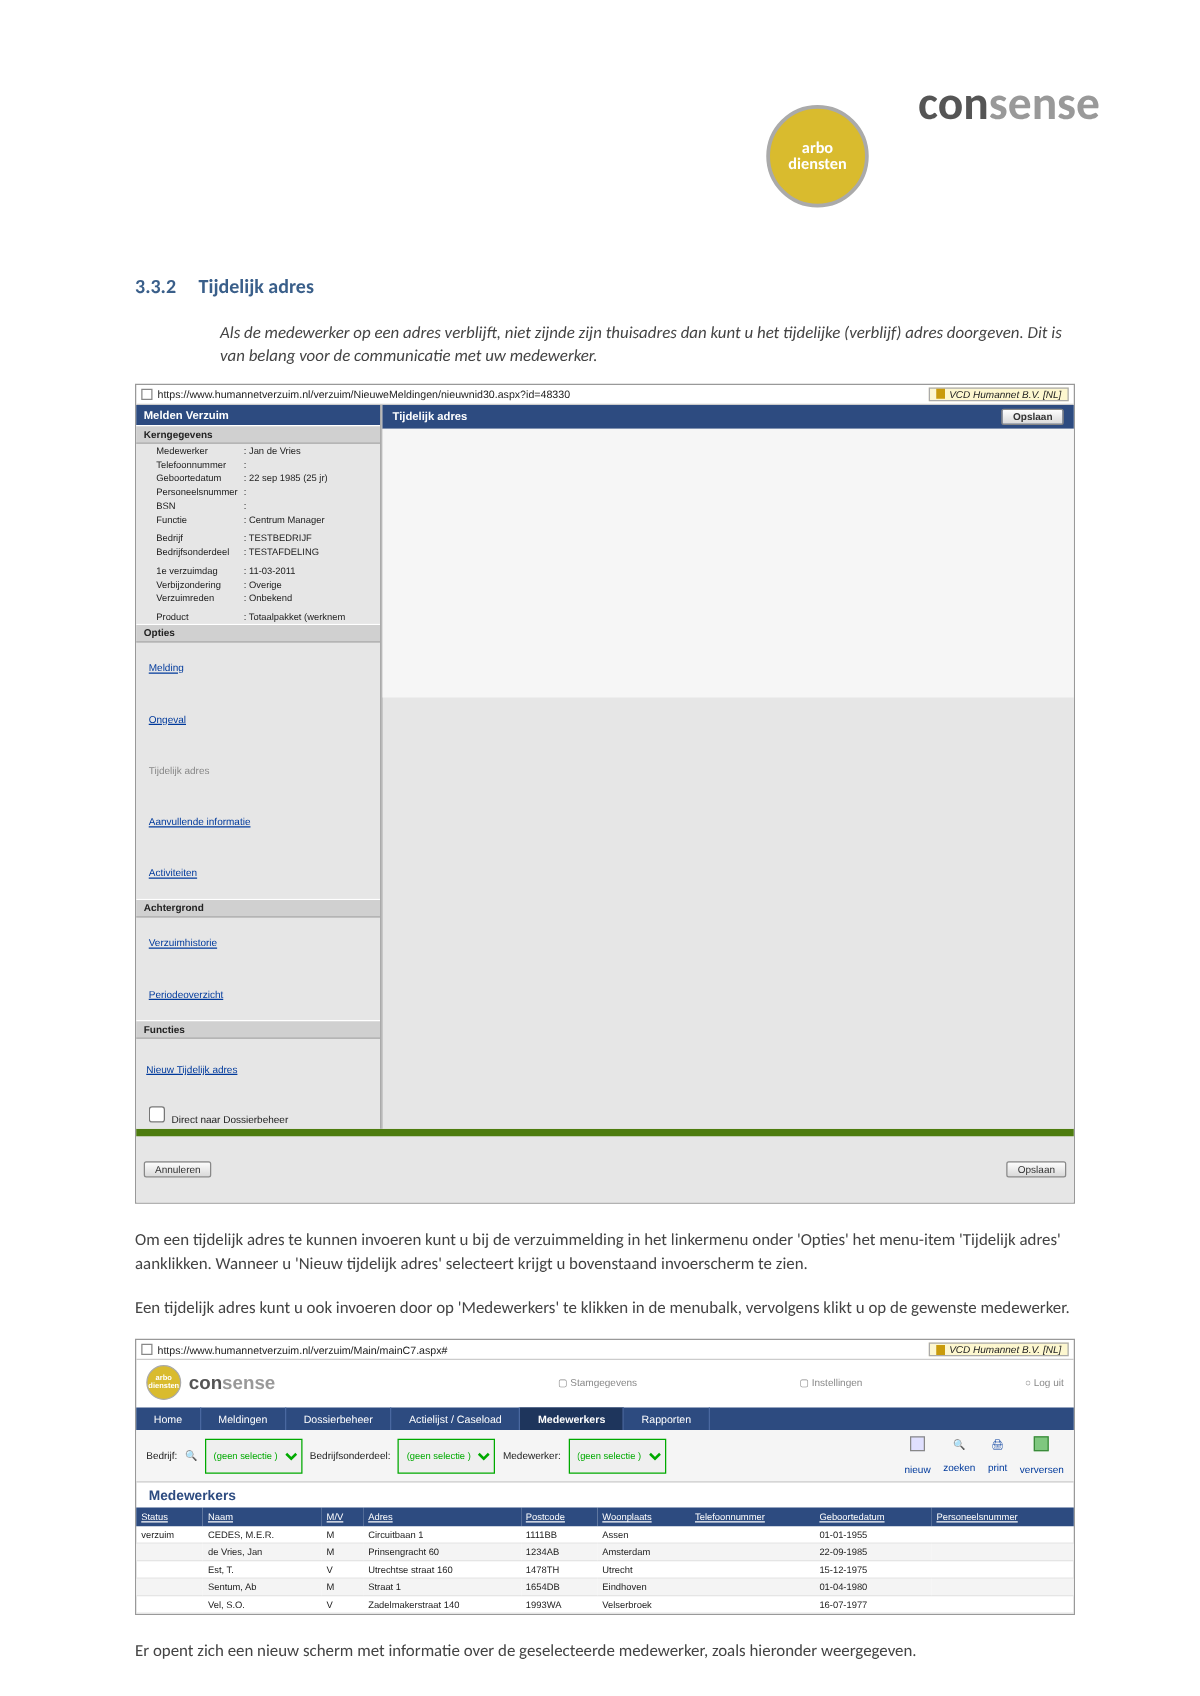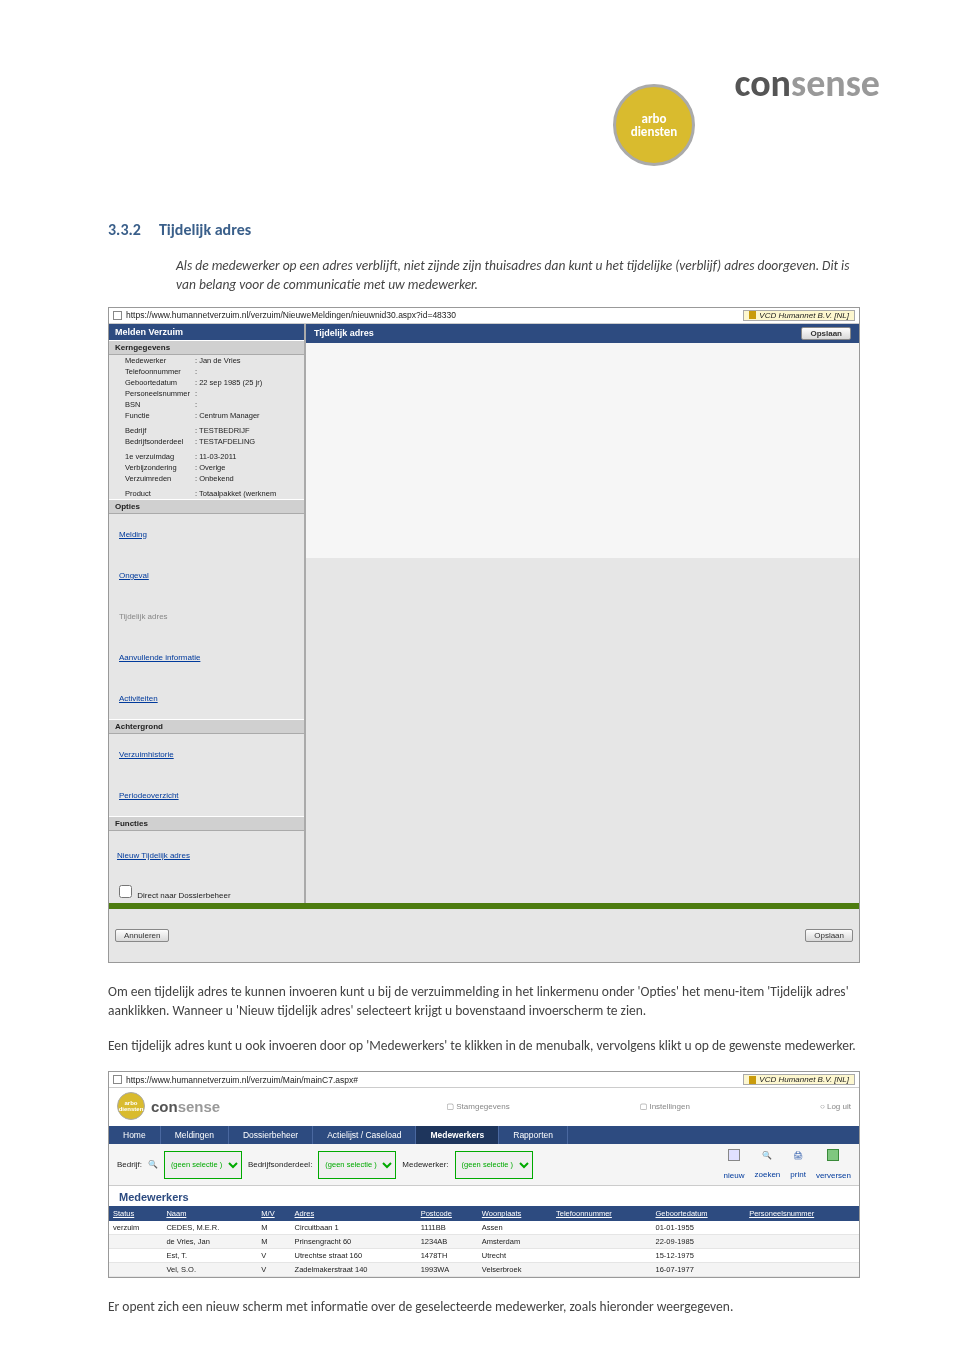--- a/index.html
+++ b/index.html
@@ -328,20 +328,31 @@
             <td>V</td>
             <td>Utrechtse straat 160</td>
             <td>1478TH</td>
             <td>Utrecht</td>
             <td></td>
             <td>15-12-1975</td>
             <td></td>
           </tr>
           <tr>
             <td></td>
+            <td>Sentum, Ab</td>
+            <td>M</td>
+            <td>Straat 1</td>
+            <td>1654DB</td>
+            <td>Eindhoven</td>
+            <td></td>
+            <td>01-04-1980</td>
+            <td></td>
+          </tr>
+          <tr>
+            <td></td>
             <td>Vel, S.O.</td>
             <td>V</td>
             <td>Zadelmakerstraat 140</td>
             <td>1993WA</td>
             <td>Velserbroek</td>
             <td></td>
             <td>16-07-1977</td>
             <td></td>
           </tr>
         </tbody>

